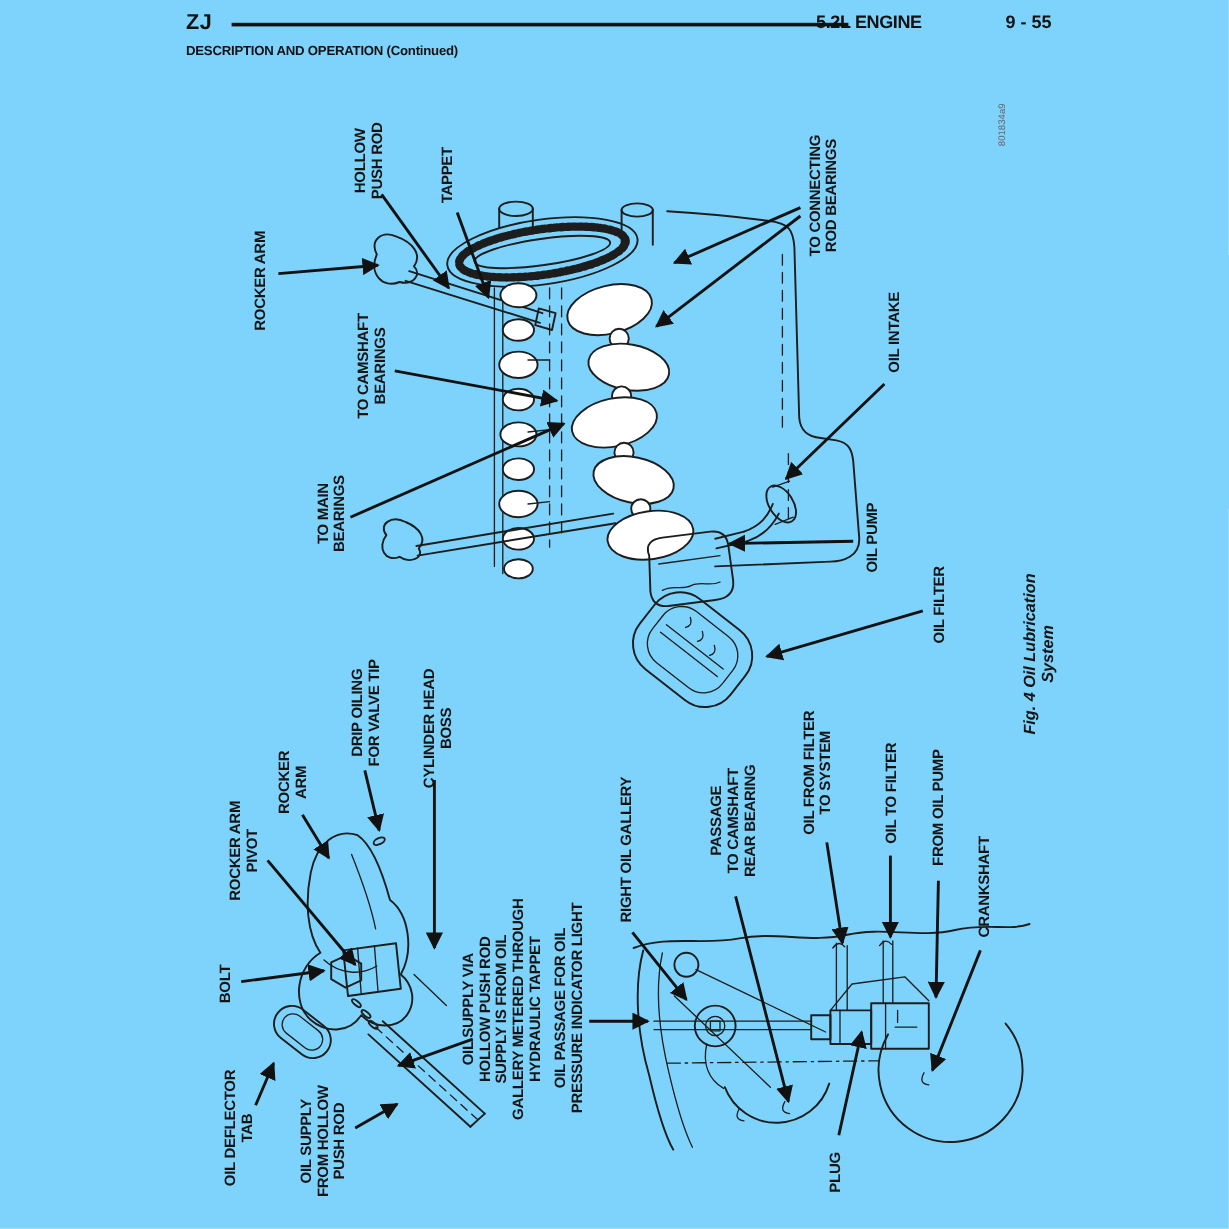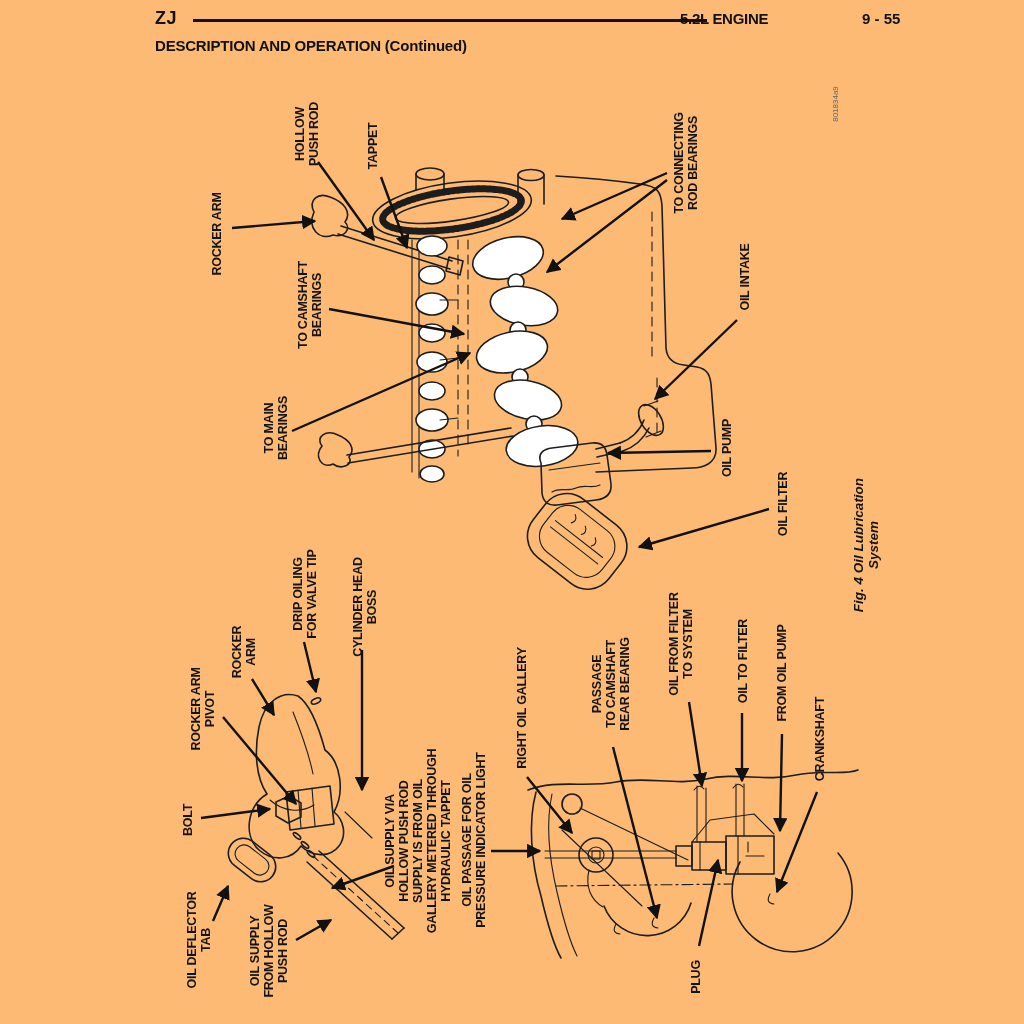--- a/index.html
+++ b/index.html
@@ -1,23 +1,23 @@
 <!DOCTYPE html>
 <html><head>
 <meta charset="utf-8">
 <style>
   html,body{margin:0;padding:0;background:#e8e8e8;}
-  #page{position:relative;width:1024px;height:1024px;background:#fdba74;overflow:hidden;
+  #page{position:relative;width:1024px;height:1024px;background:#7dd3fc;overflow:hidden;
         font-family:"Liberation Sans",sans-serif;color:#111;}
   
   .hdr-model{position:absolute;left:155px;top:8px;font-size:18px;font-weight:bold;letter-spacing:.5px;}
   .hdr-rule{position:absolute;left:193px;top:19px;width:514px;height:2.6px;background:#111;}
   .hdr-engine{position:absolute;left:680px;top:10px;font-size:15px;font-weight:bold;letter-spacing:-.3px;}
-  .hdr-page{position:absolute;left:862px;top:10px;font-size:15px;font-weight:bold;}
-  .hdr-title{position:absolute;left:155px;top:37px;font-size:15px;font-weight:bold;letter-spacing:-.2px;}
+  .hdr-page{position:absolute;left:838px;top:10px;font-size:15px;font-weight:bold;}
+  .hdr-title{position:absolute;left:155px;top:37px;font-size:11px;font-weight:bold;letter-spacing:-.2px;}
   
   .lbl{position:absolute;font-size:12.5px;line-height:1.12;font-weight:bold;letter-spacing:-.25px;
        color:#141414;white-space:pre-line;text-align:center;
        transform:translate(-50%,-50%) rotate(-90deg);transform-origin:center;}
   .caption{font-size:13.5px;font-style:italic;letter-spacing:0;}
   .artcode{font-size:8px;font-weight:normal;color:#666;letter-spacing:0;}
   svg{position:absolute;left:0;top:0;}
   .art{fill:none;stroke:#1d1d1d;stroke-width:1.6;stroke-linecap:round;stroke-linejoin:round;}
   .thin{stroke-width:1.1;}
   .leader{fill:none;stroke:#111;stroke-width:2.4;}

